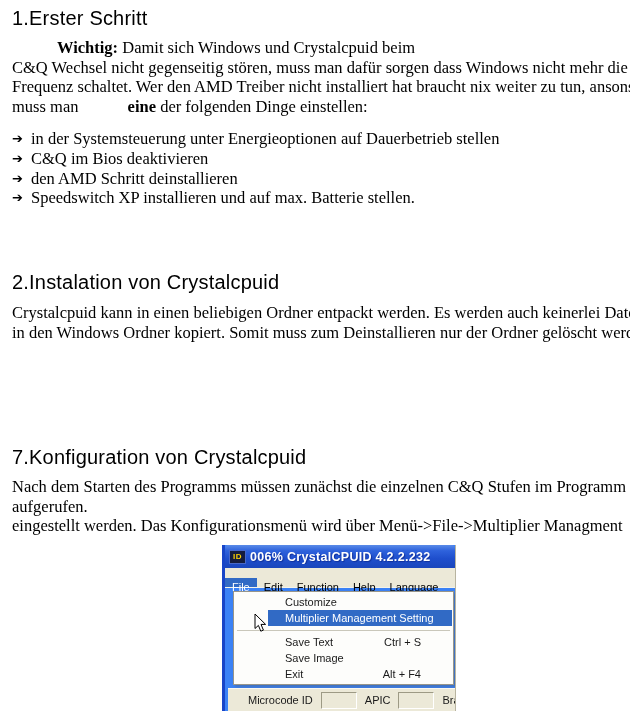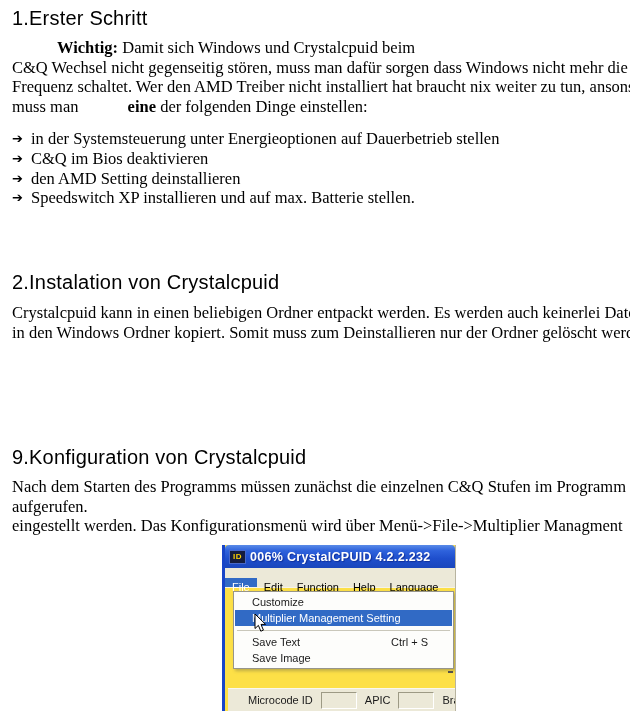--- a/index.html
+++ b/index.html
@@ -24,21 +24,21 @@
   .bullets{position:absolute;left:12px;top:130px;font-size:16.5px;line-height:18.8px;white-space:nowrap;}
   .bullet-item{display:flex;align-items:baseline;}
   .arrow{
     font-family:"DejaVu Sans",sans-serif;font-size:13px;width:19px;flex:0 0 19px;
     position:relative;top:-1px;
   }
 
   
   .shot{
     position:absolute;left:222px;top:545px;width:234px;height:166px;
-    background:#fde047;box-sizing:border-box;
+    background:#3b82f6;box-sizing:border-box;
     border-left:3px solid #1845C8;border-right:1px solid #B8B4A0;
     overflow:hidden;font-family:"Liberation Sans",sans-serif;
   }
   .titlebar{
     height:23px;display:flex;align-items:center;gap:4px;padding:0 4px;
     background:linear-gradient(180deg,#5A8BE8 0%,#2E62DC 25%,#1E4ECC 60%,#1A46BC 100%);
     border-radius:4px 4px 0 0;
   }
   .appicon{
     width:17px;height:14px;flex:0 0 17px;background:#141C3E;
@@ -56,22 +56,22 @@
   }
   .mitem{padding:3px 7px 0 7px;white-space:nowrap;margin-top:10px;}
   .mitem.active{background:#316AC5;color:#fff;}
 
   .dropdown{
     position:absolute;left:8px;top:46px;width:221px;box-sizing:border-box;
     background:#FDFDFB;border:1px solid #97958A;padding:2px 1px;
     box-shadow:2px 2px 3px rgba(80,80,70,.35);font-size:11px;
   }
   .ditem{
-    height:16px;line-height:16px;padding:0 24px 0 17px;
-    display:flex;justify-content:space-between;white-space:nowrap;color:#1a1a1a;
+    height:16px;line-height:16px;padding:0 31px 0 17px;
+    display:flex;justify-content:space-between;white-space:nowrap;color:#1a1a1a;margin-left:33px;
   }
   .ditem.highlighted{background:#316AC5;color:#fff;}
   .dsep{height:1px;background:#C9C7BA;margin:4px 2px 3px 2px;}
   .shortcut{margin-left:10px;}
 
   .sliver-mark{position:absolute;right:2px;width:5px;height:2px;background:#55524A;}
 
   .cursor{position:absolute;left:29px;top:69px;width:13px;height:19px;}
 
   .statusrow{
@@ -103,36 +103,36 @@
     <div class="bullet-item">
       <span class="arrow">➔</span>
       <span>in der Systemsteuerung unter Energieoptionen auf Dauerbetrieb stellen</span>
     </div>
     <div class="bullet-item">
       <span class="arrow">➔</span>
       <span>C&amp;Q im Bios deaktivieren</span>
     </div>
     <div class="bullet-item">
       <span class="arrow">➔</span>
-      <span>den AMD Setting deinstallieren</span>
+      <span>den AMD Schritt deinstallieren</span>
     </div>
     <div class="bullet-item">
       <span class="arrow">➔</span>
       <span>Speedswitch XP installieren und auf max. Batterie stellen.</span>
     </div>
   </div>
 
   <h2 class="heading h2">2.Instalation von Crystalcpuid</h2>
 
   <div class="para p2">
     <div>Crystalcpuid kann in einen beliebigen Ordner entpackt werden. Es werden auch keinerlei Daten</div>
     <div>in den Windows Ordner kopiert. Somit muss zum Deinstallieren nur der Ordner gelöscht werden</div>
   </div>
 
-  <h2 class="heading h3">9.Konfiguration von Crystalcpuid</h2>
+  <h2 class="heading h3">7.Konfiguration von Crystalcpuid</h2>
 
   <div class="para p3">
     <div>Nach dem Starten des Programms müssen zunächst die einzelnen C&amp;Q Stufen im Programm</div>
     <div>aufgerufen.</div>
     <div>eingestellt werden. Das Konfigurationsmenü wird über Menü-&gt;File-&gt;Multiplier Managment</div>
   </div>
 
   <div class="shot">
 
     <div class="titlebar">
@@ -160,20 +160,24 @@
         <span>Multiplier Management Setting</span>
       </div>
       <div class="dsep"></div>
       <div class="ditem">
         <span>Save Text</span>
         <span class="shortcut">Ctrl + S</span>
       </div>
       <div class="ditem">
         <span>Save Image</span>
       </div>
+      <div class="ditem">
+        <span>Exit</span>
+        <span class="shortcut">Alt + F4</span>
+      </div>
     </div>
 
     <svg class="cursor" viewBox="0 0 13 19">
       <path d="M1,0 L1,14.5 L4.4,11.4 L6.8,17.2 L9.4,16.1 L7,10.4 L11.6,10.4 Z" fill="#ffffff" stroke="#000000" stroke-width="1"></path>
     </svg>
 
     <div class="statusrow">
       <span>Microcode ID</span>
       <span class="sbox"></span>
       <span>APIC</span>

